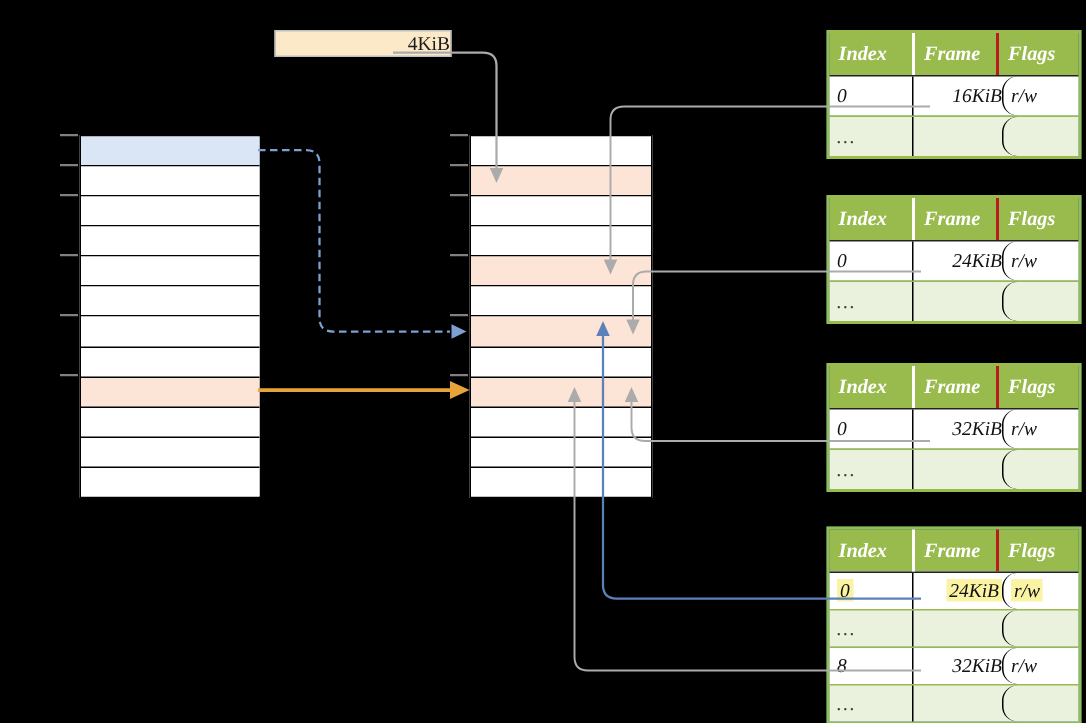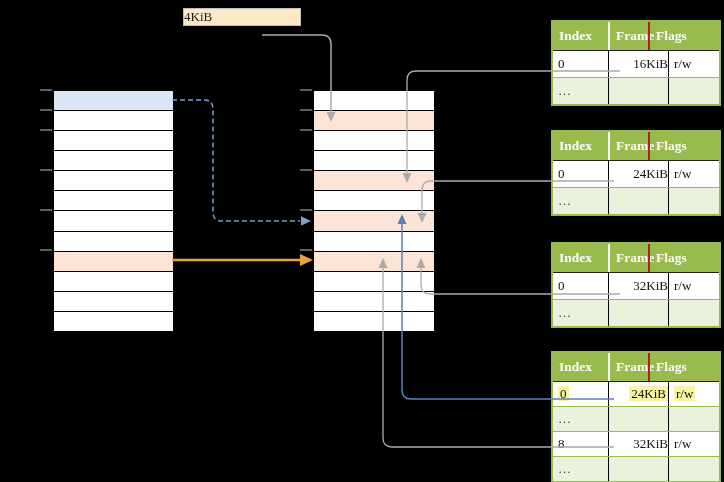--- a/index.html
+++ b/index.html
@@ -7,66 +7,66 @@
     width:724px;height:482px;
     background:var(--background,#000);
     overflow:hidden;
     font-family:"Liberation Serif","DejaVu Serif",serif;
     position:relative;
   }
   #stage{position:absolute;inset:0;width:724px;height:482px;}
 
   
   .size-label{
-    position:absolute;left:183px;top:8px;width:118px;height:18px;
+    position:absolute;left:183px;top:20px;width:118px;height:18px;
     background:var(--label-box-bg);
     border:1px solid var(--label-box-border);
     box-sizing:border-box;
     font-size:13px;color:#1c1c1c;
-    text-align:left;line-height:16px;
+    text-align:right;line-height:16px;
   }
 
   
   .ptable{
     position:absolute;width:119px;height:240px;
     border:1px solid #000;background:#fff;
     display:flex;flex-direction:column;box-sizing:content-box;
   }
   #left-page-table{left:53px;top:90px;}
   #middle-page-table{left:313px;top:90px;width:120px;}
   .prow{flex:1 1 0;border-bottom:1px solid #000;background:#fff;}
   .prow:last-child{border-bottom:none;}
   .prow.fill-blue{background:var(--row-blue);}
   .prow.fill-orange{background:var(--row-orange);}
 
   
   .ftable{
     position:absolute;left:551px;width:170px;
     border:2px solid var(--table-green);
-    background:#0369a1;box-sizing:border-box;
+    background:#0369a1;box-sizing:border-box;font-style:italic;
   }
   .ft0{top:20px;} .ft1{top:130px;} .ft2{top:242px;} .ft3{top:351px;}
   .hrow{display:flex;height:28px;background:var(--table-green);}
   .hcell{
     box-sizing:border-box;color:#fff;font-weight:bold;font-size:13.5px;
     line-height:28px;padding-left:6px;
   }
   .hcell:nth-child(1){width:55px;}
-  .hcell:nth-child(2){width:40px;border-left:2px solid #fff;}
+  .hcell:nth-child(2){width:56px;border-left:2px solid #fff;}
   .hcell:nth-child(3){width:51px;border-left:2px solid #b91c1c;}
   .brow{display:flex;height:26px;border-top:1px solid var(--table-green);background:#fff;}
   .hrow + .brow{border-top:1px solid #222;}
   .brow.dim{background:var(--table-light-green);color:#3d3d3d;}
   .bcell{
     box-sizing:border-box;font-size:13px;line-height:25px;padding-left:5px;color:#111;
   }
   .brow.dim .bcell{color:#3d3d3d;letter-spacing:1px;}
   .bcell:nth-child(1){width:55px;}
   .bcell:nth-child(2){width:60px;border-left:1px solid #000;text-align:right;}
-  .bcell:nth-child(3){width:51px;border-left:1px solid #000;}
+  .bcell:nth-child(3){width:51px;border-left:1px solid #000;border-radius:10px;}
   .ft3 .brow{height:24px;}
   .ft3 .bcell{line-height:23px;}
   .hl{background:var(--highlight-yellow);padding:0 2px;}
 
   
   #connectors{position:absolute;inset:0;pointer-events:none;z-index:5;}
 </style>
 </head>
 <body>
 

